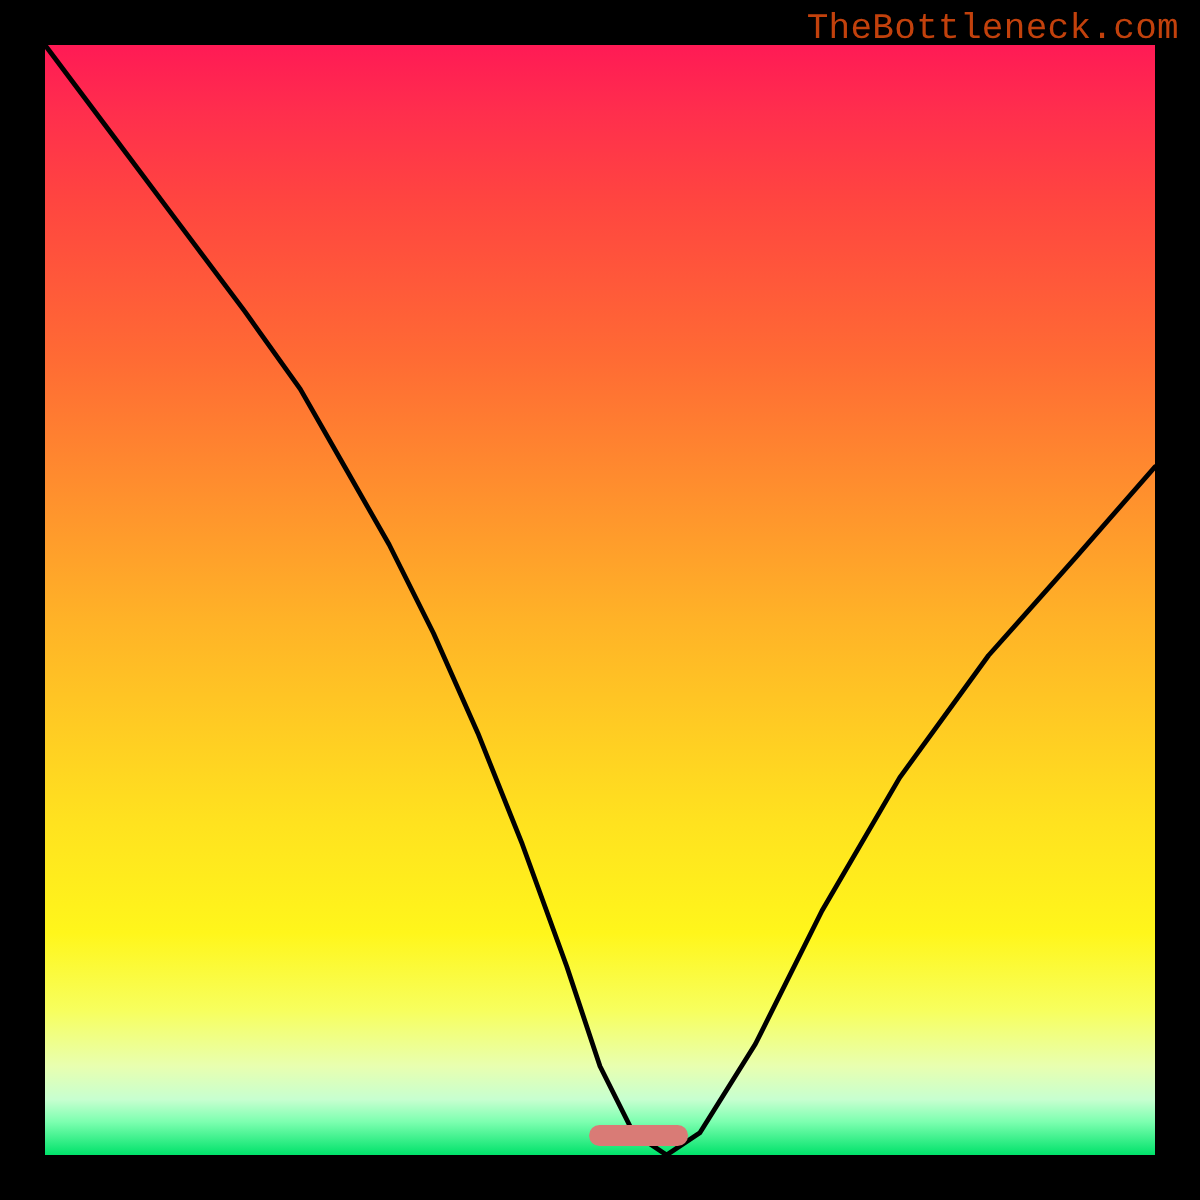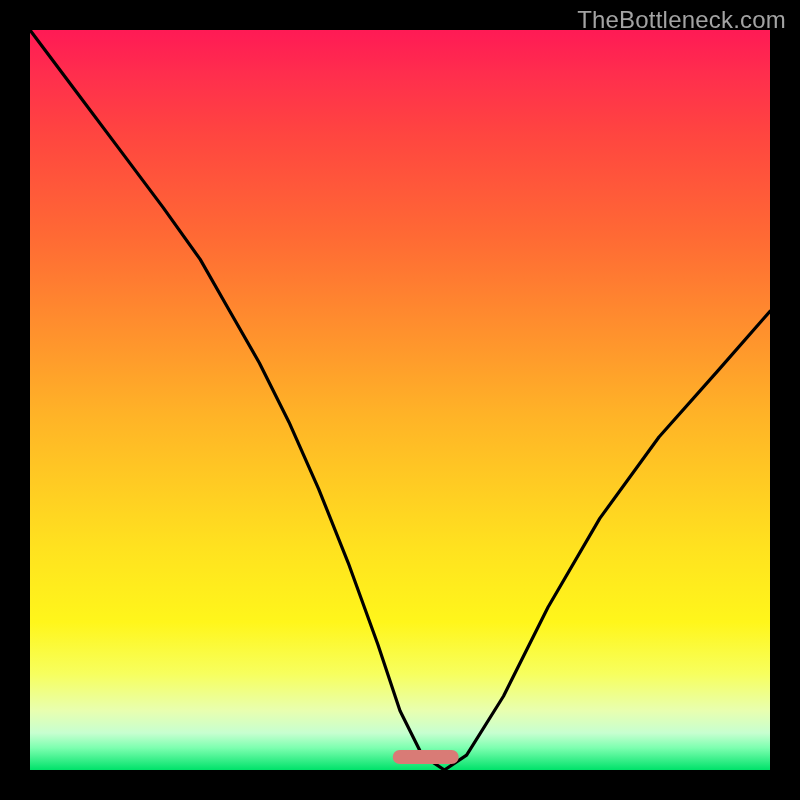--- a/index.html
+++ b/index.html
@@ -7,23 +7,23 @@
   .frame {
     position: relative;
     width: 800px;
     height: 800px;
     background: #000;
   }
   .watermark {
     position: absolute;
     top: 6px;
     right: 14px;
-    font-family: Liberation Sans, sans-serif;
+    font-family: Liberation Mono, monospace;
     font-size: 24px;
-    color: #a3a3a3;
+    color: #c2410c;
     letter-spacing: 0.2px;
     z-index: 50;
   }
   .plot {
     position: absolute;
     left: 30px;
     top: 30px;
     width: 740px;
     height: 740px;
     overflow: hidden;

